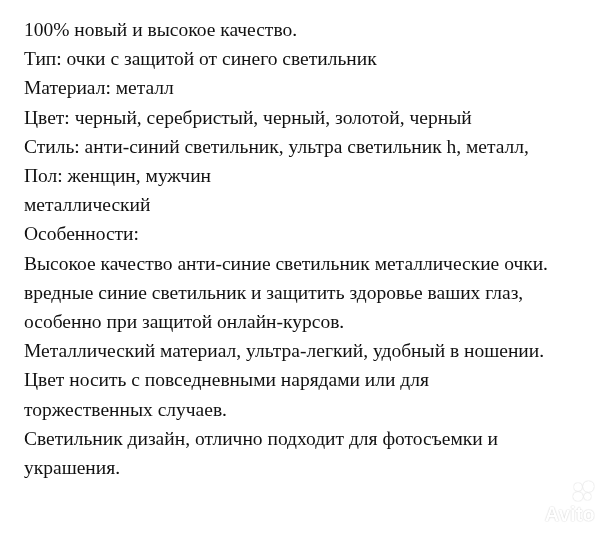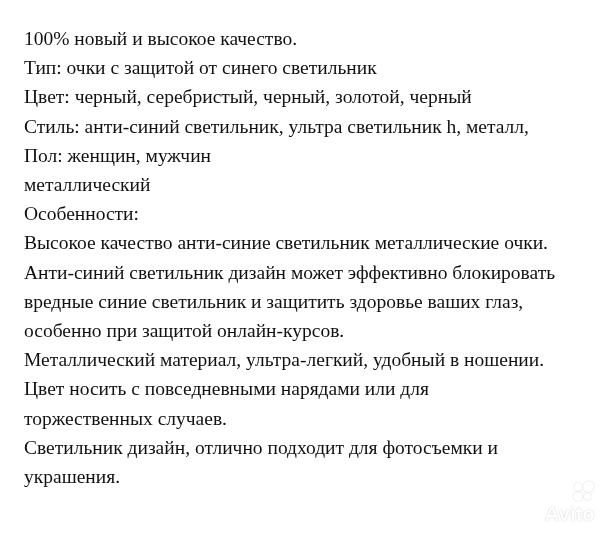--- a/index.html
+++ b/index.html
@@ -9,21 +9,21 @@
     }
     body {
       width: 609px;
       height: 540px;
       overflow: hidden;
       position: relative;
     }
     .doc {
       position: absolute;
       left: 24px;
-      top: 24px;
+      top: 15px;
       width: 580px;
       font-family: "Liberation Serif", serif;
       font-size: 19.5px;
       line-height: 29.2px;
       color: #111111;
     }
     .line {
       white-space: nowrap;
       display: block;
     }
@@ -56,27 +56,27 @@
       text-shadow: 0 0 1.5px rgba(0,0,0,0.3);
       letter-spacing: 0.2px;
     }
   </style>
 </head>
 <body>
 
 <div class="doc">
   <span class="line">100% новый и высокое качество.</span>
   <span class="line">Тип: очки с защитой от синего светильник</span>
+  <span class="line">Материал: металл</span>
   <span class="line">Цвет: черный, серебристый, черный, золотой, черный</span>
   <span class="line">Стиль: анти-синий светильник, ультра светильник h, металл,</span>
   <span class="line">Пол: женщин, мужчин</span>
   <span class="line">металлический</span>
   <span class="line">Особенности:</span>
   <span class="line">Высокое качество анти-синие светильник металлические очки.</span>
-  <span class="line">Анти-синий светильник дизайн может эффективно блокировать</span>
   <span class="line">вредные синие светильник и защитить здоровье ваших глаз,</span>
   <span class="line">особенно при защитой онлайн-курсов.</span>
   <span class="line">Металлический материал, ультра-легкий, удобный в ношении.</span>
   <span class="line">Цвет носить с повседневными нарядами или для</span>
   <span class="line">торжественных случаев.</span>
   <span class="line">Светильник дизайн, отлично подходит для фотосъемки и</span>
   <span class="line">украшения.</span>
 </div>
 
 <div class="watermark">

